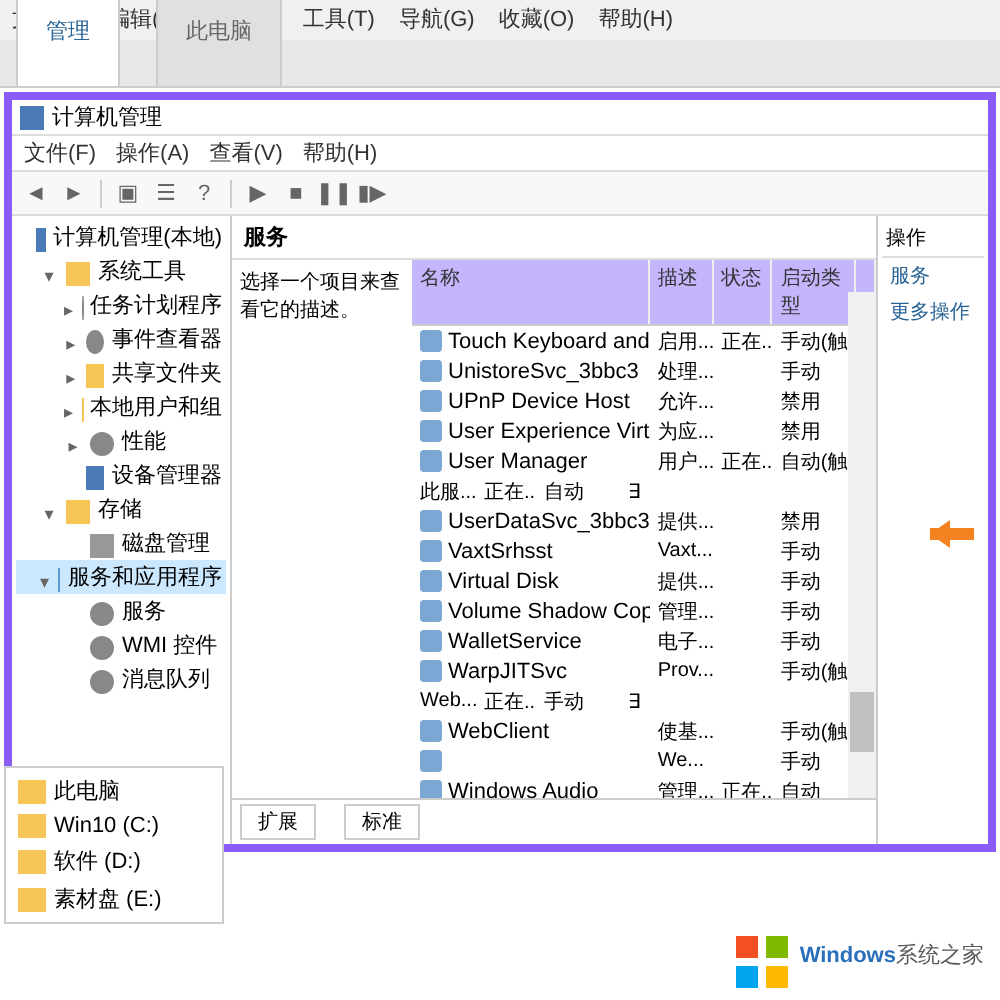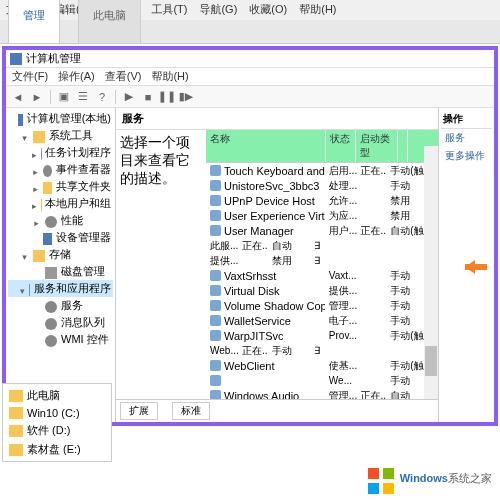--- a/index.html
+++ b/index.html
@@ -26,34 +26,34 @@
 .ti-fold{background:#f7c657}
 .ti-gear{background:#888;border-radius:50%}
 .ti-disk{background:#999}
 .ti-blue{background:#5b9bd5}
 .ind1{padding-left:12px}.ind2{padding-left:24px}
 .mid{flex:1;display:flex;flex-direction:column;border-right:1px solid #ccc;overflow:hidden}
 .mid-hdr{padding:3px 6px;border-bottom:1px solid #ddd;background:#fff;font-weight:bold}
 .mid-tabs{border-top:1px solid #ccc;padding:2px 4px;display:flex;gap:14px}
 .mid-tabs span{padding:1px 8px;border:1px solid #ccc;font-size:10px}
 .list{flex:1;display:flex;overflow:hidden}
-.list-desc{width:90px;padding:4px;font-size:14px}
+.list-desc{width:90px;padding:4px;font-size:10px}
 .list-tbl{flex:1;overflow:hidden;position:relative}
-.thdr{display:flex;border-bottom:1px solid #ccc;background:#86efac;position:sticky;top:0}
+.thdr{display:flex;border-bottom:1px solid #ccc;background:#c4b5fd;position:sticky;top:0}
 .thdr div{padding:2px 4px;border-right:1px solid #eee;font-size:10px;color:#333}
 .c1{width:120px}.c2{width:32px}.c3{width:30px}.c4{width:42px}.c5{width:10px}
 .rows{overflow-y:auto;height:260px}
 .row{display:flex;padding:0 0;align-items:center;height:15px}
 .row .c1{display:flex;gap:3px;align-items:center;overflow:hidden;white-space:nowrap}
 .row .rico{width:11px;height:11px;background:#7aa7d4;border-radius:2px;flex-shrink:0}
 .row div{font-size:10px;padding:0 4px;overflow:hidden;white-space:nowrap}
 .scrollbar{position:absolute;right:0;top:16px;bottom:0;width:14px;background:#f0f0f0}
 .scrollthumb{position:absolute;right:1px;width:12px;height:30px;background:#c0c0c0;top:200px}
 .actions{width:55px;padding:2px;background:#fff}
-.act-hdr{font-size:10px;padding:2px;border-bottom:1px solid #ddd;font-weight:bold}
+.act-hdr{font-size:10px;padding:2px;border-bottom:1px solid #ddd;font-weight:normal}
 .act-item{padding:2px 4px;font-size:10px;color:#2a6496}
 .arrow{position:absolute;right:5px;top:260px;width:30px;height:14px}
 .arrow-shaft{position:absolute;right:8px;top:4px;width:22px;height:6px;background:#f58220}
 .arrow-head{position:absolute;left:0;top:0;border-right:10px solid #f58220;border-top:7px solid transparent;border-bottom:7px solid transparent}
 .explorer{position:absolute;bottom:38px;left:2px;width:110px;border:1px solid #ccc;background:#fff;padding:2px}
 .exp-item{padding:2px 4px;display:flex;gap:4px;align-items:center}
 .exp-item .eico{width:14px;height:12px;background:#f7c657}
 .watermark{position:absolute;bottom:6px;right:8px;display:flex;align-items:flex-start;gap:6px}
 .wm-logo{width:26px;height:26px;position:relative}
 .wm-logo div{position:absolute;width:11px;height:11px}
@@ -164,35 +164,36 @@
           <span>服务和应用程序</span>
         </div>
         <div class="tree-item ind2">
           <span class="exp"></span>
           <span class="tico ti-gear"></span>
           <span>服务</span>
         </div>
         <div class="tree-item ind2">
           <span class="exp"></span>
           <span class="tico ti-gear"></span>
+          <span>WMI 控件</span>
+        </div>
+        <div class="tree-item ind2">
+          <span class="exp"></span>
+          <span class="tico ti-gear"></span>
           <span>消息队列</span>
-        </div>
-        <div class="tree-item ind2">
-          <span class="exp"></span>
-          <span class="tico ti-gear"></span>
-          <span>WMI 控件</span>
         </div>
       </div>
     <div class="mid">
       <div class="mid-hdr">服务</div>
       <div class="list">
         <div class="list-desc">选择一个项目来查看它的描述。</div>
         <div class="list-tbl">
           <div class="thdr">
             <div class="c1">名称</div>
+            <div class="c2">描述</div>
             <div class="c3">状态</div>
             <div class="c4">启动类型</div>
             <div class="c5"></div>
           </div>
           <div class="rows" id="rows">
               <div class="row">
                 <div class="c1">
                   <span class="rico"></span>
                   <span>Touch Keyboard and Ha...</span>
                 </div>
@@ -241,20 +242,24 @@
                 <div class="c4">自动(触发...</div>
                 <div class="c5">∃</div>
               </div>
               <div class="row">
                 <div class="c2">此服...</div>
                 <div class="c3">正在...</div>
                 <div class="c4">自动</div>
                 <div class="c5">∃</div>
               </div>
               <div class="row">
+                <div class="c1">
+                  <span class="rico"></span>
+                  <span>UserDataSvc_3bbc3</span>
+                </div>
                 <div class="c2">提供...</div>
                 <div class="c3"></div>
                 <div class="c4">禁用</div>
                 <div class="c5">∃</div>
               </div>
               <div class="row">
                 <div class="c1">
                   <span class="rico"></span>
                   <span>VaxtSrhsst</span>
                 </div>

